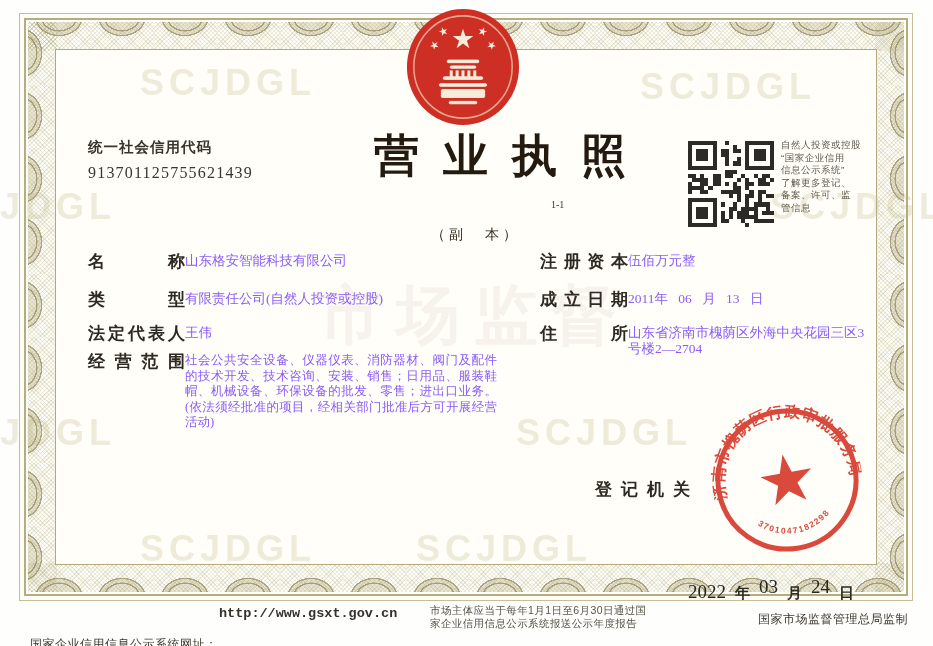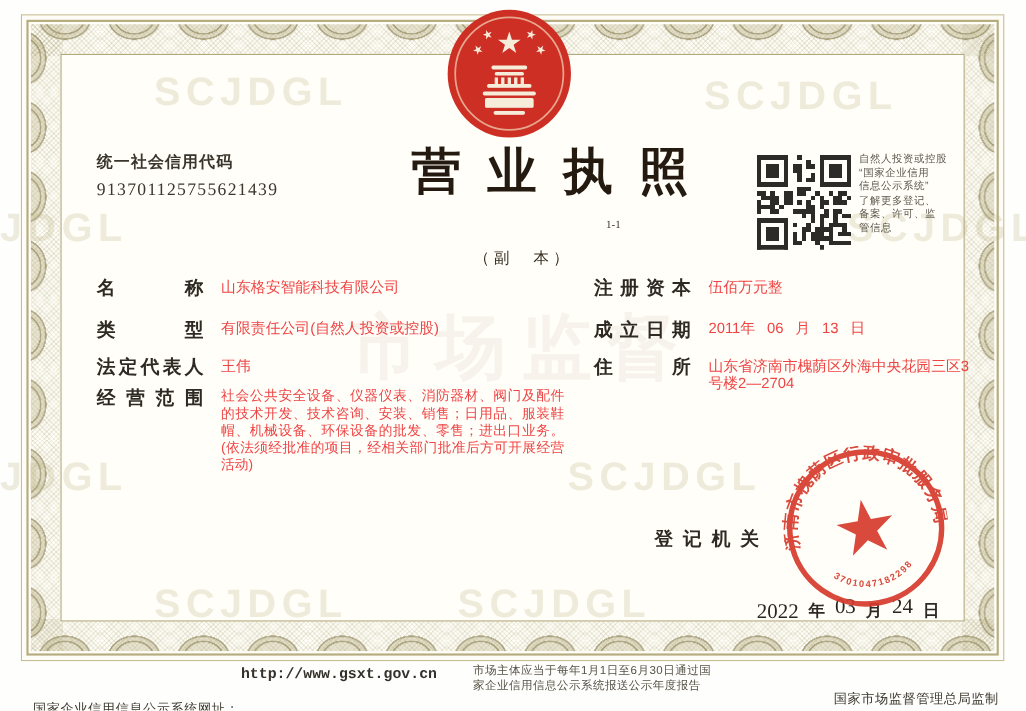--- a/index.html
+++ b/index.html
@@ -57,45 +57,45 @@
   
   .qr{position:absolute;left:688px;top:141px;width:86px;height:86px;}
   .qr svg{width:100%;height:100%;shape-rendering:crispEdges;}
   .qr-caption{position:absolute;left:781px;top:139px;width:92px;
     font-size:9.5px;line-height:12.5px;color:#5d584d;letter-spacing:.5px;}
   
   .frow{position:absolute;display:flex;align-items:flex-start;}
   .flabel{font-weight:700;font-size:17px;color:#2e2922;width:97px;
     text-align-last:justify;text-align:justify;flex:none;}
   .flabel.r{width:88px;}
-  .fvalue{font-family:Liberation Sans, sans-serif;font-size:13.5px;color:#ef4444;
-    margin-left:16px;padding-top:3px;line-height:16px;}
+  .fvalue{font-family:Liberation Serif, serif;font-size:13.5px;color:#8b5cf6;
+    padding-top:3px;line-height:16px;}
   .scope .fvalue{font-size:12.5px;line-height:15.5px;width:312px;text-align:justify;}
   .addr .fvalue{width:242px;}
   .estd .fvalue{word-spacing:7px;}
   
   .regorg{position:absolute;left:595px;top:478px;font-size:17px;font-weight:700;
     letter-spacing:9px;color:#2e2922;}
   .seal{position:absolute;left:712px;top:405px;width:150px;height:150px;
     transform:rotate(-10deg);opacity:.92;z-index:5;}
   .seal text{font-weight:700;font-family:"Liberation Sans",sans-serif;}
-  .dateline{position:absolute;left:688px;top:546px;display:flex;align-items:flex-start;
+  .dateline{position:absolute;left:688px;top:546px;display:flex;align-items:flex-end;
     gap:9px;font-size:16px;color:#2e2922;z-index:3;}
   .dateline .num{font-family:"Liberation Serif",serif;font-size:19px;color:#2b2620;}
-  .dateline .num.m{transform:translateY(-5px);}
+  .dateline .num.m{transform:translateY(-5px);margin-top:35px;}
   .dateline .num.d{transform:translateY(-5px);}
   .dateline .ch{font-size:15px;font-weight:600;}
   
   .footer{position:absolute;left:0;right:0;bottom:8px;height:36px;font-size:12px;color:#3c382e;}
   .f-left{position:absolute;left:30px;top:9px;letter-spacing:.5px;margin-top:25px;}
   .f-url{position:absolute;left:219px;top:4px;font-family:Liberation Mono, monospace;
     font-weight:700;font-size:13.5px;color:#34302a;}
   .f-mid{position:absolute;left:430px;top:2px;width:320px;font-size:10.5px;
     line-height:13px;color:#565247;letter-spacing:.4px;}
-  .f-right{position:absolute;left:758px;top:9px;letter-spacing:.5px;margin-top:16px;}
+  .f-right{position:absolute;left:758px;top:9px;letter-spacing:.5px;}
 </style>
 </head>
 <body>
 
 <div class="frame">
   <div class="band h top"></div>
   <div class="band h bottom"></div>
   <div class="band v left"></div>
   <div class="band v right"></div>
   <div class="frame-inner-line"></div>

